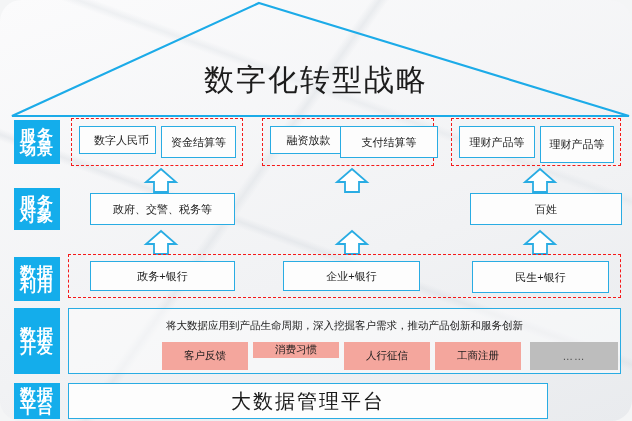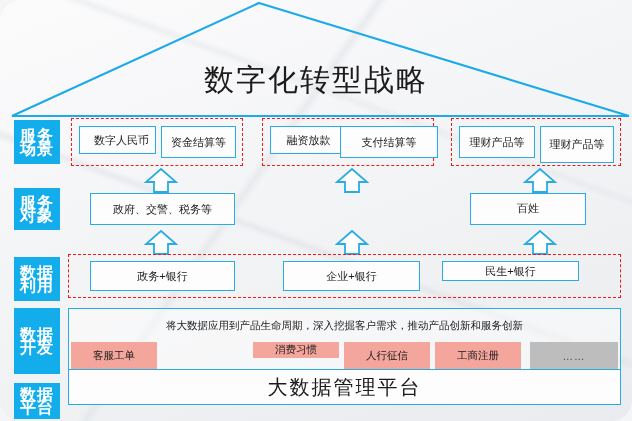--- a/index.html
+++ b/index.html
@@ -91,57 +91,57 @@
   <svg class="arw" style="left:522px;top:167px;" width="36" height="26" viewBox="0 0 36 26">
     <polygon points="18,2 33,15 25,15 25,25 11,25 11,15 3,15" fill="#ffffff" stroke="#29ACE3" stroke-width="1.8"></polygon>
   </svg>
 
   <div class="side" style="left:14px;top:188px;width:46px;height:42px;">
     <span>服务</span>
     <span>对象</span>
   </div>
 
   <div class="bx" style="left:90px;top:193px;width:145px;height:32px;">政府、交警、税务等</div>
-  <div class="bx" style="left:470px;top:193px;width:116px;height:32px;font-family:Liberation Mono, monospace;">百姓</div>
+  <div class="bx" style="left:470px;top:193px;width:152px;height:32px;">百姓</div>
 
   <svg class="arw" style="left:143px;top:229px;" width="36" height="26" viewBox="0 0 36 26">
     <polygon points="18,2 33,15 25,15 25,25 11,25 11,15 3,15" fill="#ffffff" stroke="#29ACE3" stroke-width="1.8"></polygon>
   </svg>
   <svg class="arw" style="left:334px;top:229px;" width="36" height="26" viewBox="0 0 36 26">
     <polygon points="18,2 33,15 25,15 25,25 11,25 11,15 3,15" fill="#ffffff" stroke="#29ACE3" stroke-width="1.8"></polygon>
   </svg>
   <svg class="arw" style="left:522px;top:229px;" width="36" height="26" viewBox="0 0 36 26">
     <polygon points="18,2 33,15 25,15 25,25 11,25 11,15 3,15" fill="#ffffff" stroke="#29ACE3" stroke-width="1.8"></polygon>
   </svg>
 
   <div class="side" style="left:14px;top:257px;width:46px;height:44px;">
     <span>数据</span>
     <span>利用</span>
   </div>
 
   <div class="dash" style="left:68px;top:254px;width:553px;height:44px;"></div>
   <div class="bx" style="left:90px;top:261px;width:145px;height:30px;">政务+银行</div>
   <div class="bx" style="left:283px;top:261px;width:137px;height:30px;">企业+银行</div>
-  <div class="bx" style="left:442px;top:261px;width:137px;height:20px;">民生+银行</div>
+  <div class="bx" style="left:472px;top:261px;width:137px;height:32px;">民生+银行</div>
 
   <div class="side" style="left:14px;top:308px;width:46px;height:66px;">
     <span>数据</span>
     <span>开发</span>
   </div>
 
   <div class="devwrap" style="left:68px;top:308px;width:553px;height:66px;">
     <div class="devtxt" style="left:0;top:6px;height:22px;">将大数据应用到产品生命周期，深入挖掘客户需求，推动产品创新和服务创新</div>
   </div>
 
-  <div class="tag" style="left:71px;top:342px;width:86px;height:28px;">客服工单</div>
+  <div class="tag" style="left:162px;top:342px;width:86px;height:28px;">客户反馈</div>
   <div class="tag" style="left:253px;top:342px;width:86px;height:16px;">消费习惯</div>
   <div class="tag" style="left:344px;top:342px;width:86px;height:28px;">人行征信</div>
   <div class="tag" style="left:435px;top:342px;width:86px;height:28px;">工商注册</div>
   <div class="tag gray" style="left:530px;top:342px;width:88px;height:28px;">……</div>
 
   <div class="side" style="left:14px;top:383px;width:46px;height:36px;">
     <span>数据</span>
     <span>平台</span>
   </div>
 
-  <div class="plat" style="left:68px;top:369px;width:553px;height:36px;">大数据管理平台</div>
+  <div class="plat" style="left:68px;top:383px;width:480px;height:36px;">大数据管理平台</div>
 
 </div>
 
 </body></html>

